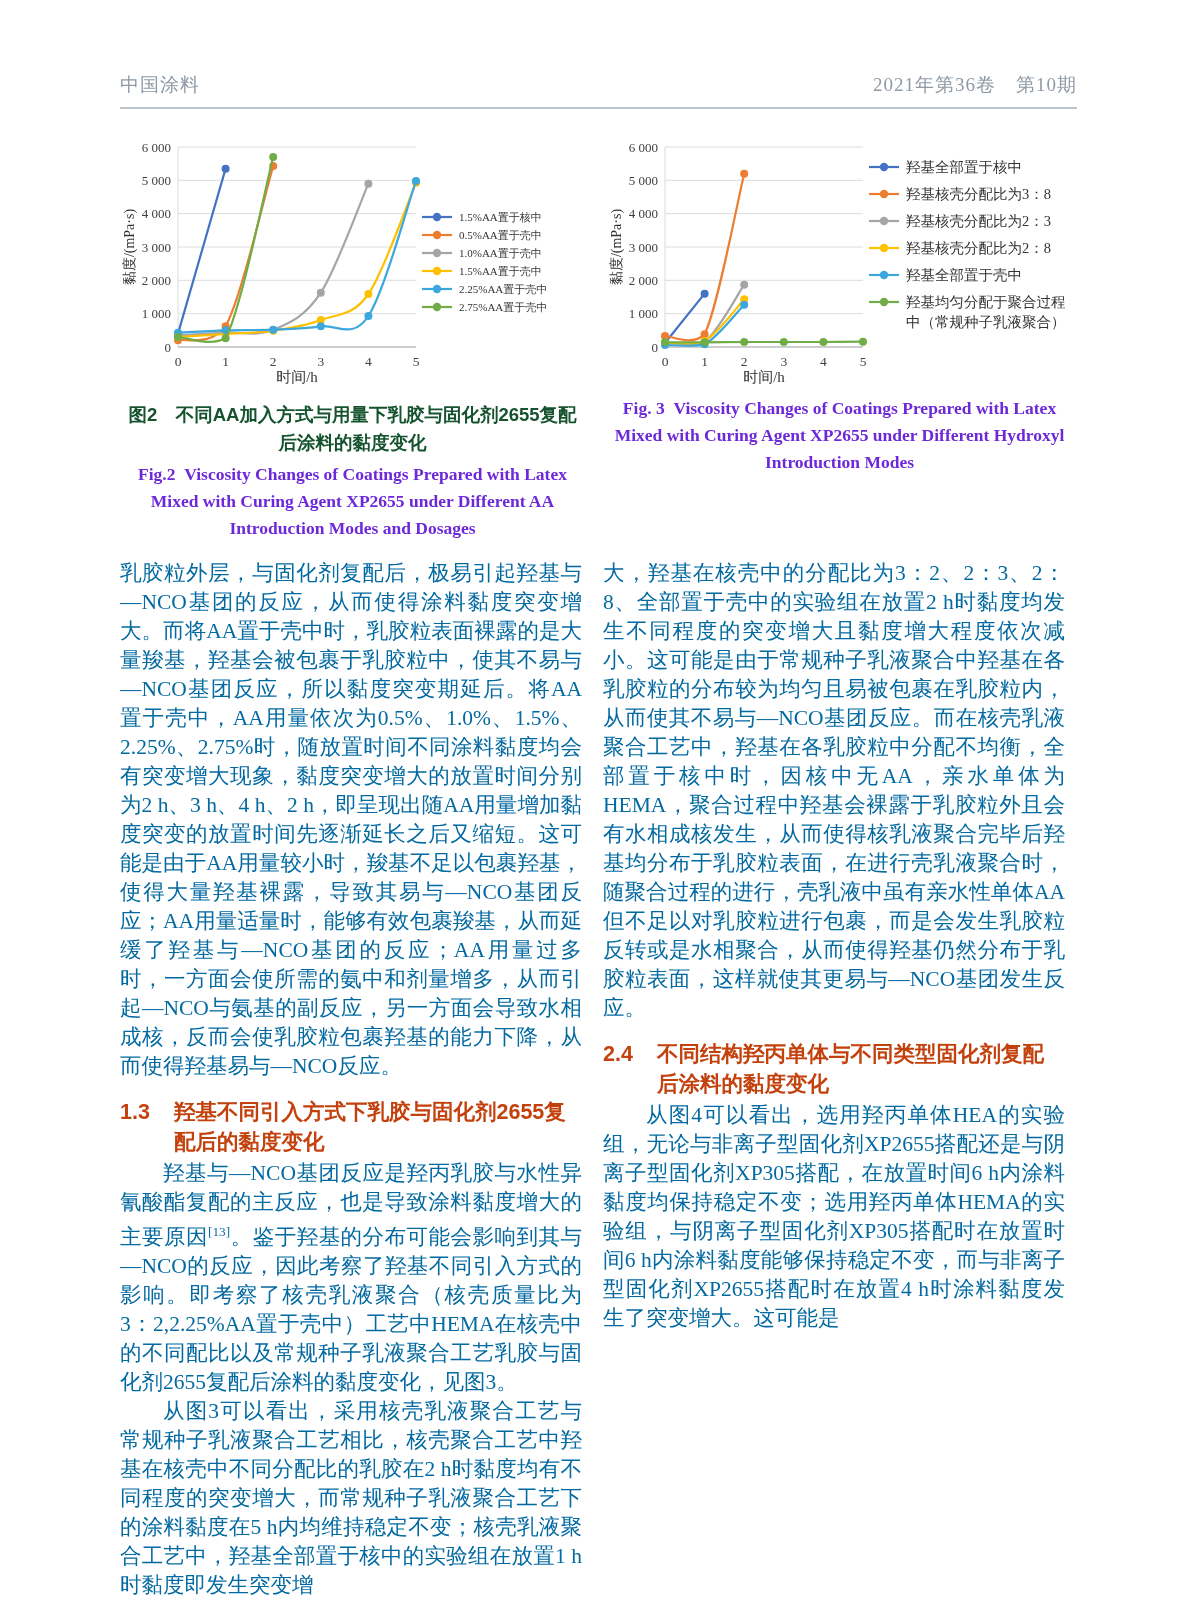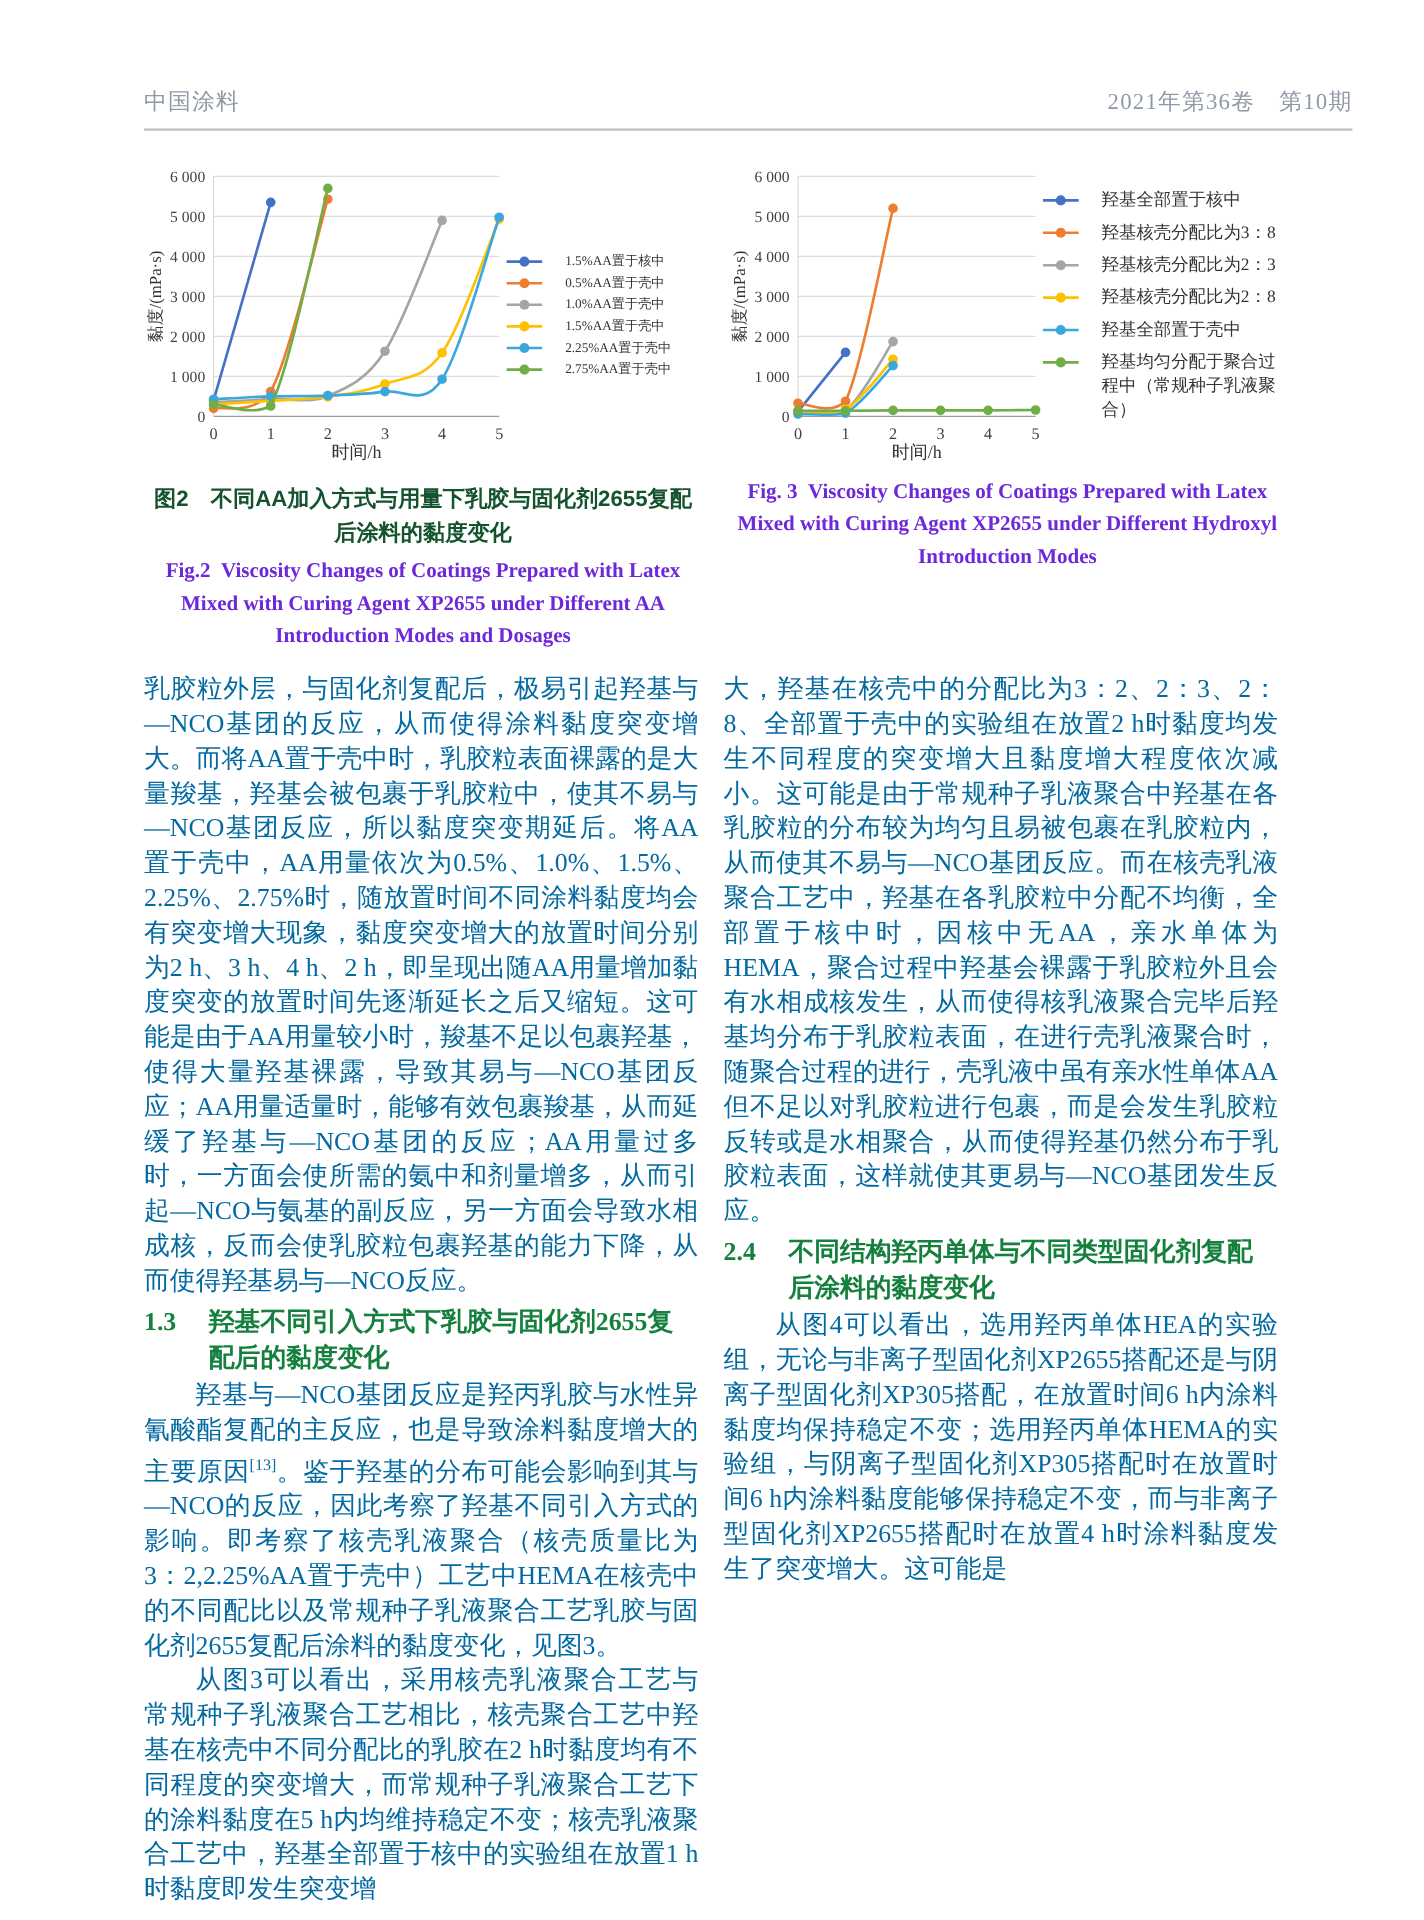--- a/index.html
+++ b/index.html
@@ -1,47 +1,47 @@
 <!DOCTYPE html>
 <html><head>
 <meta charset="utf-8">
 <style>
   *{margin:0;padding:0;box-sizing:border-box}
   html,body{background:#ffffff}
   body{width:1187px;height:1600px;font-family:"Liberation Serif","DejaVu Serif",serif;color:#222}
-  .page{width:1187px;height:1600px;padding:72px 60px 0 120px;display:flex;flex-direction:column;background:#fff}
+  .page{width:1187px;height:1600px;padding:72px 110px 0 120px;display:flex;flex-direction:column;background:#fff}
 
   .header{display:flex;justify-content:space-between;align-items:flex-end;padding-bottom:9px;
     border-bottom:2px solid #bcc4cc;color:#8f9aa6;font-size:19px;letter-spacing:1px}
 
   .figures{display:flex;gap:22px;margin-top:24px}
   .figure{width:465px;display:flex;flex-direction:column}
   .chart-row{display:flex}
   .chart-row.center{align-items:center}
   .chart-row.top{align-items:flex-start}
   .legend{display:flex;flex-direction:column;color:#333}
-  .legend-item{display:flex;align-items:center;gap:19px}
+  .legend-item{display:flex;align-items:center;gap:7px}
   .legend-item svg{flex:none}
   .legend-1{font-size:11px}
   .legend-1 .legend-item{margin:1.5px 0;white-space:nowrap}
   .legend-2{font-size:14.5px;width:202px;margin-top:20px}
   .legend-2 .legend-item{margin:3.5px 0;line-height:20px;align-items:flex-start}
   .legend-2 .legend-item svg{margin-top:4px}
 
   .caption-zh{font-family:"Liberation Sans","DejaVu Sans",sans-serif;font-weight:bold;
     font-size:18.5px;line-height:28px;text-align:center;margin-top:10px;color:#14532d}
   .caption-en{font-weight:bold;font-size:17.5px;line-height:27px;text-align:center;margin-top:4px;color:#6d28d9}
 
   .columns{display:flex;gap:21px;margin-top:17px}
   .col{width:462px}
   .col p{font-size:21.5px;line-height:29px;text-align:justify;color:#0369a1}
   p.ind{text-indent:2em}
   sup{font-size:0.62em}
-  .sec-heading{display:flex;font-family:Liberation Serif, serif;font-weight:bold;
-    color:#15803d;font-size:21.5px;line-height:29.5px;margin:5px 0 2px}
+  .sec-heading{display:flex;font-family:Liberation Sans, sans-serif;font-weight:bold;
+    color:#c2410c;font-size:21.5px;line-height:29.5px;margin:17px 0 2px}
   .sec-num{flex:none;width:54px}
 </style>
 </head>
 <body>
 
 <div class="page">
 
   <div class="header">
     <span>中国涂料</span>
     <span>2021年第36卷　第10期</span>

